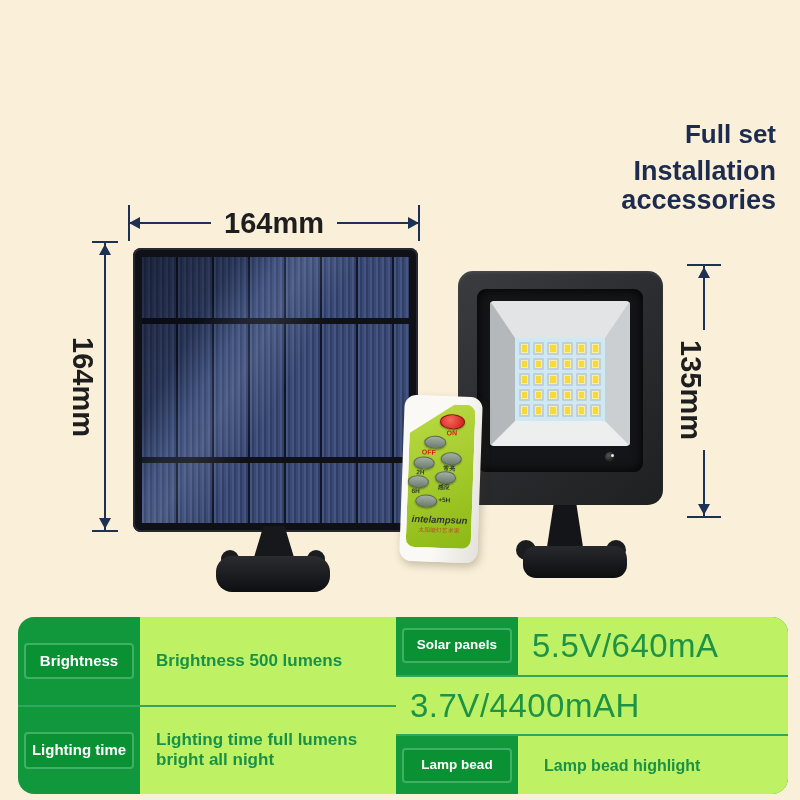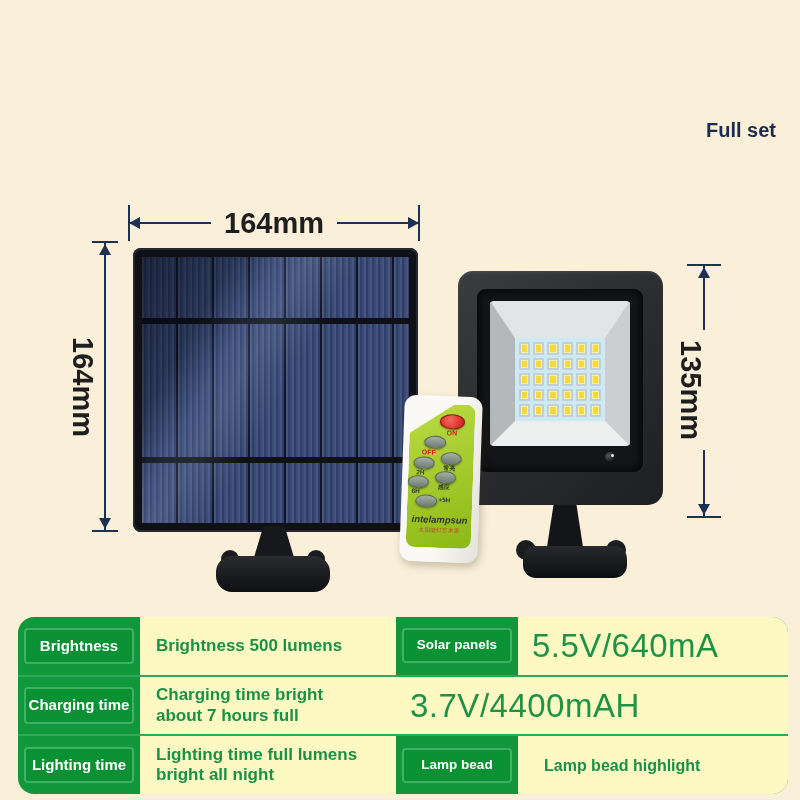--- a/index.html
+++ b/index.html
@@ -1,21 +1,21 @@
 <!DOCTYPE html>
 <html><head>
 <meta charset="utf-8">
 <style>
   html,body{margin:0;padding:0;}
   body{width:800px;height:800px;font-family:"Liberation Sans",sans-serif;background:#faf0da;}
   .canvas{position:relative;width:800px;height:800px;background:#faf0da;overflow:hidden;}
 
   
   .header{position:absolute;top:119px;right:24px;width:230px;text-align:right;color:#1c2b4e;}
-  .header .full-set{font-size:20px;font-weight:bold;margin-bottom:7px;}
+  .header .full-set{font-size:26px;font-weight:bold;margin-bottom:7px;}
   .header .title{font-size:27px;font-weight:bold;line-height:1.07;}
 
   
   .dim-h{position:absolute;display:flex;align-items:center;height:36px;}
   .dim-h .tick{width:2px;height:36px;background:#1d3154;flex:0 0 2px;}
   .dim-h .seg{flex:1;height:2px;background:#1d3154;position:relative;}
   .dim-h .seg.arrow-left::before{content:"";position:absolute;left:-1px;top:-5px;width:0;height:0;
     border-top:6px solid transparent;border-bottom:6px solid transparent;border-right:11px solid #1d3154;}
   .dim-h .seg.arrow-right::before{content:"";position:absolute;right:-1px;top:-5px;width:0;height:0;
     border-top:6px solid transparent;border-bottom:6px solid transparent;border-left:11px solid #1d3154;}
@@ -86,31 +86,32 @@
   .spec{position:absolute;top:617px;height:177px;background:#11983c;overflow:hidden;display:flex;flex-direction:column;}
   .spec.left{left:18px;width:378px;border-radius:16px 0 0 16px;justify-content:center;}
   .spec.right{left:396px;width:392px;border-radius:0 16px 16px 0;}
   .spec-row{flex:1;display:flex;align-items:stretch;border-bottom:2px solid #31a65c;}
   .spec-row:last-child{border-bottom:none;border-radius:21px;}
   .spec-labelcol{flex:0 0 122px;display:flex;align-items:center;justify-content:center;}
   .chip{background:#0a9134;border:2px solid #3eb165;border-radius:4px;color:#fff;font-weight:bold;
     width:102px;text-align:center;padding:8px 2px;line-height:1.1;white-space:nowrap;}
   .spec.left .chip{font-size:15px;}
   .spec.right .chip{font-size:13.5px;}
-  .spec-value{flex:1;background:#fef9c3;display:flex;align-items:center;padding:0 26px 0 16px;
+  .spec-value{flex:1;background:#bef264;display:flex;align-items:center;padding:0 26px 0 16px;
     color:#1a9148;font-weight:bold;font-size:17px;line-height:1.2;}
   .spec-value.big{font-size:33px;font-weight:400;color:#1e9347;letter-spacing:.5px;padding-left:14px;}
 </style>
 </head>
 <body>
 
 <div class="canvas">
 
   <div class="header">
     <div class="full-set">Full set</div>
+    <div class="title">Installation accessories</div>
   </div>
 
   <div class="dim-h" style="left:128px;top:205px;width:292px;">
     <div class="tick"></div>
     <div class="seg arrow-left"></div>
     <div class="dim-label">164mm</div>
     <div class="seg arrow-right"></div>
     <div class="tick"></div>
   </div>
 
@@ -211,26 +212,20 @@
 
   <div class="spec left">
     <div class="spec-row">
       <div class="spec-labelcol">
           <div class="chip">Brightness</div>
         </div>
       <div class="spec-value">Brightness 500 lumens</div>
     </div>
     <div class="spec-row">
       <div class="spec-labelcol">
-          <div class="chip">Charging time</div>
-        </div>
-      <div class="spec-value">Charging time bright about 7 hours full</div>
-    </div>
-    <div class="spec-row">
-      <div class="spec-labelcol">
           <div class="chip">Lighting time</div>
         </div>
       <div class="spec-value">Lighting time full lumens bright all night</div>
     </div>
   </div>
 
   <div class="spec right">
     <div class="spec-row">
       <div class="spec-labelcol">
           <div class="chip">Solar panels</div>

